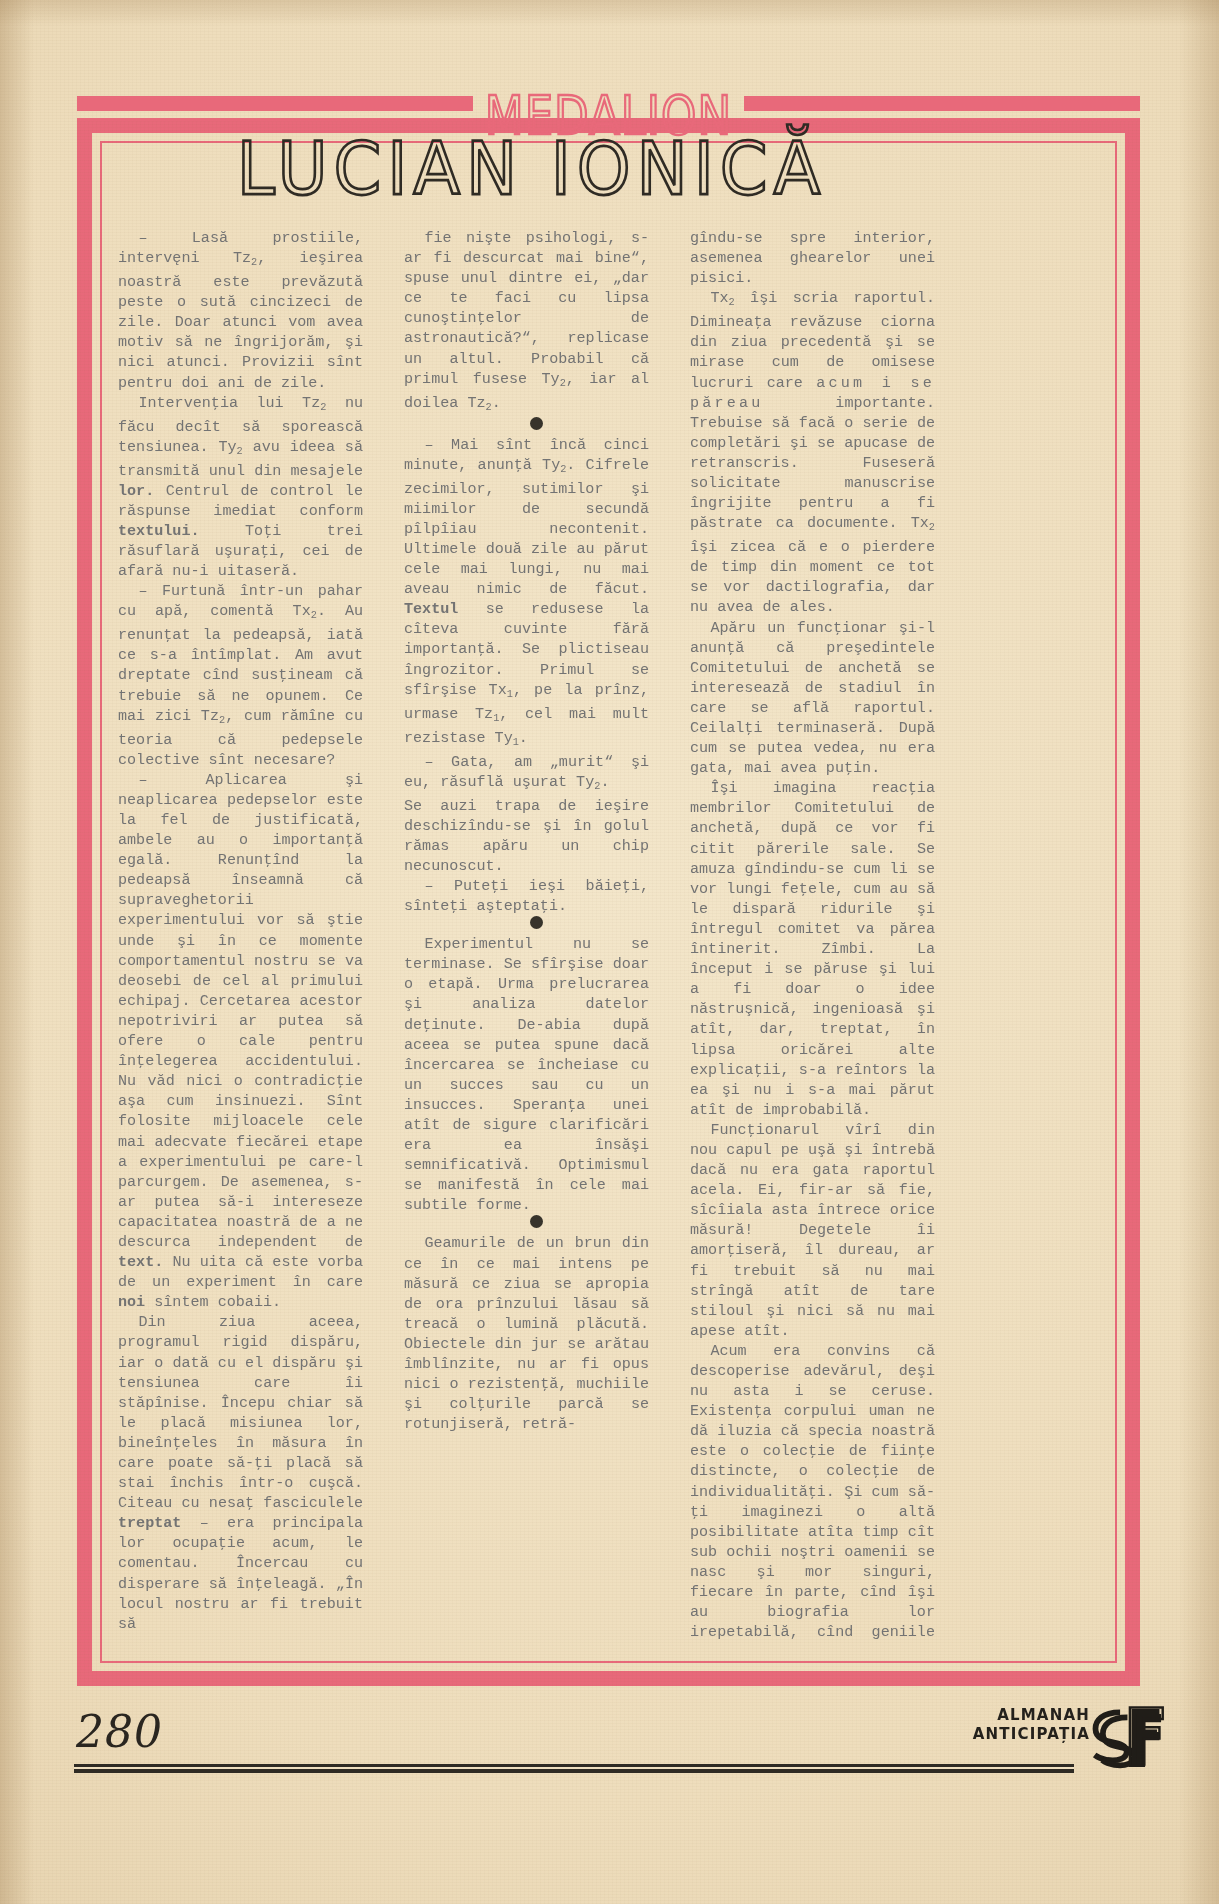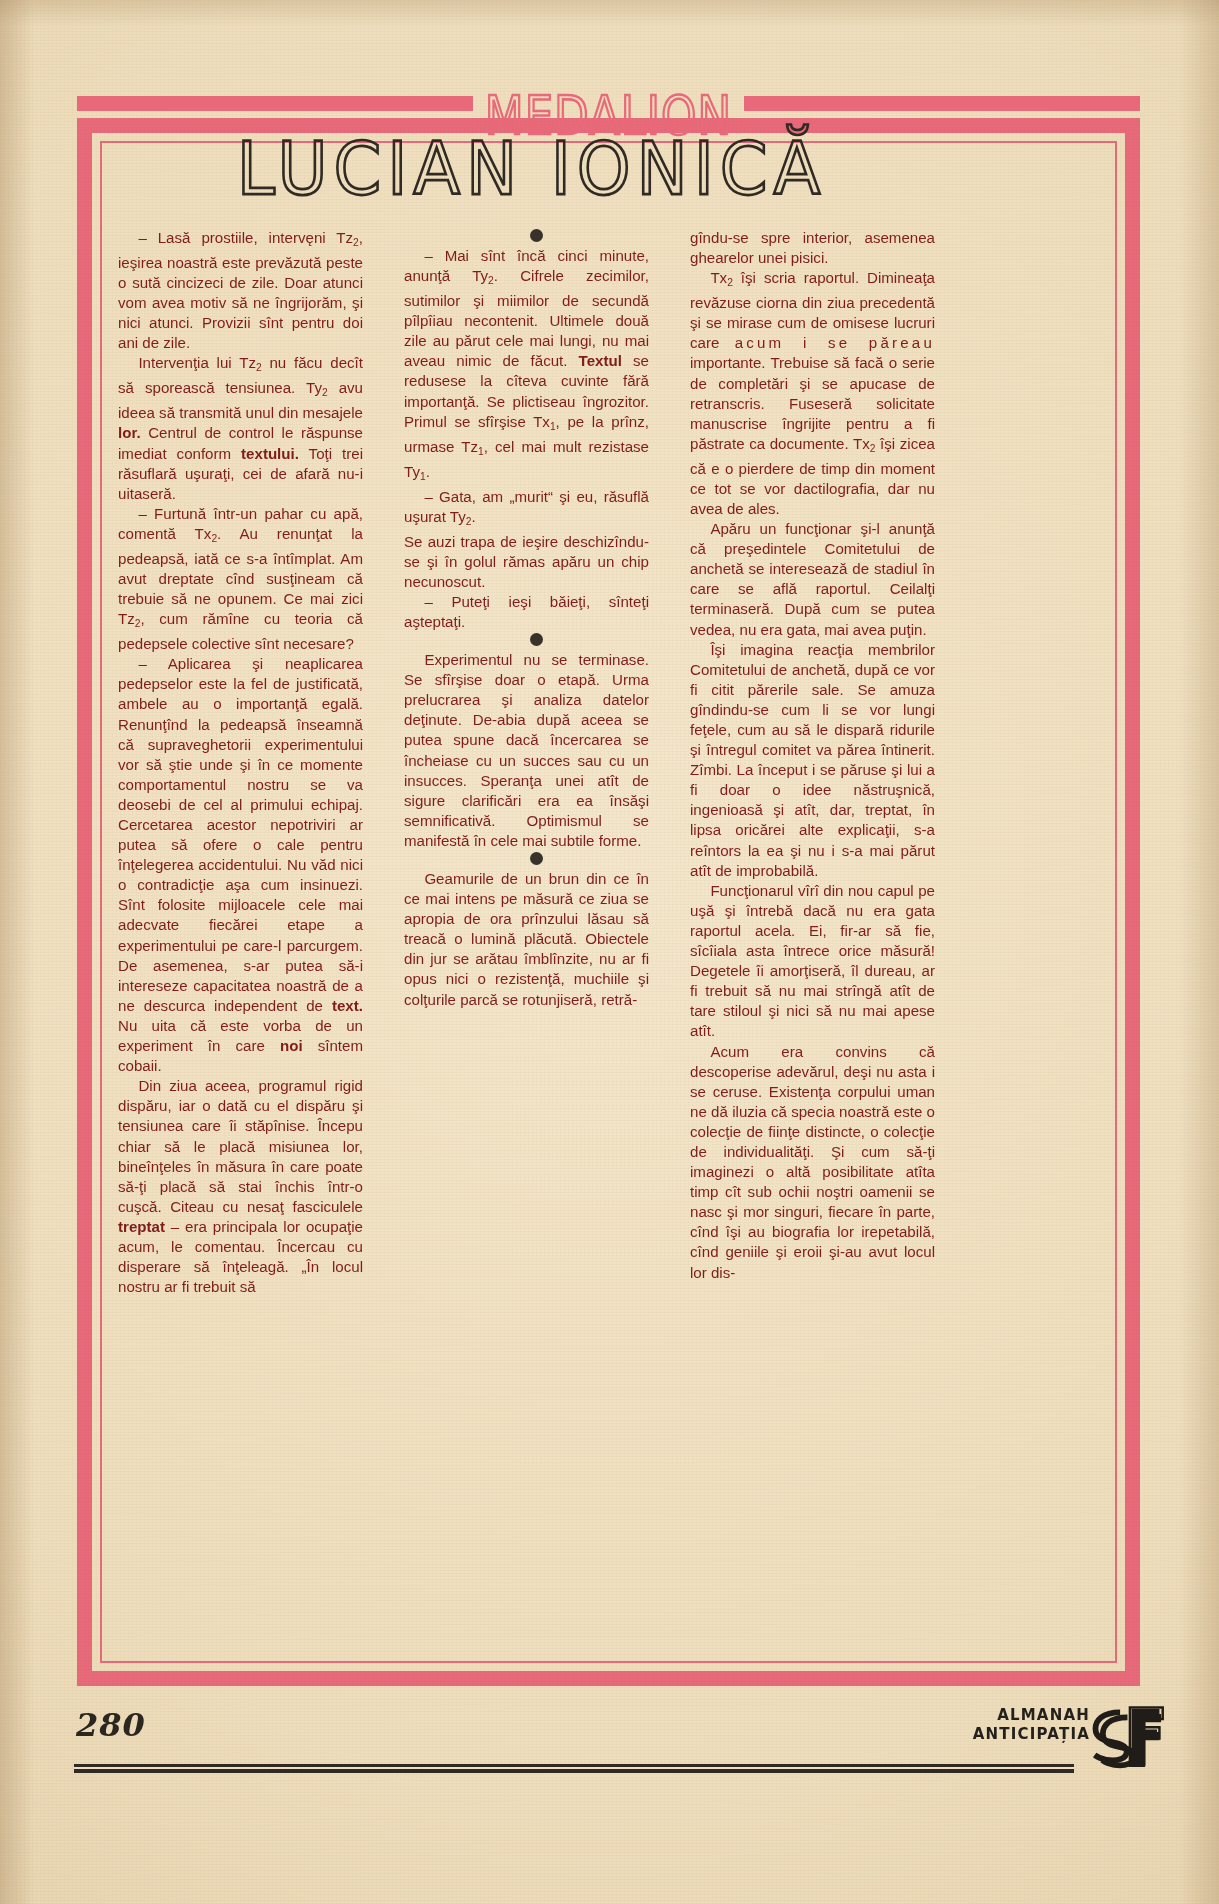--- a/index.html
+++ b/index.html
@@ -105,24 +105,24 @@
   #cols{
     position:absolute;
     left:118px; top:228px; width:988px; height:1415px;
     display:flex;
     gap:0;
     z-index:5;
   }
   .col{
     width:245px;
     margin-right:41px;
-    font-family:Liberation Sans, sans-serif;
+    font-family:Liberation Mono, monospace;
     font-size:15.1px;
     line-height:20.1px;
-    color:#7f1d1d;
+    color:#737373;
     text-align:justify;
     text-justify:inter-word;
     hyphens:none;
     overflow:hidden;
   }
   .col:last-child{margin-right:9px;}
   .col p{margin:0;text-indent:1.35em;}
   .col p.noind{text-indent:0;}
   b{font-weight:700;}
   sub{font-size:0.68em;vertical-align:-0.28em;}
@@ -139,22 +139,22 @@
   
   #footer{
     position:absolute;
     left:60px; top:1700px; width:1110px; height:130px;
     z-index:6;
   }
   #page-number{
     position:absolute;left:16px;top:6px;
     font-family:"DejaVu Serif", serif;
     font-style:italic;
-    font-weight:700;
-    font-size:32px;
+    font-weight:400;
+    font-size:44px;
     color:#2a2620;
     letter-spacing:1px;
   }
   #footer-rule{
     position:absolute;left:14px;top:64px;width:1000px;height:9px;
     background:linear-gradient(180deg,#2f2b24 0 3px,#efdfc0 3px 5px,#2f2b24 5px 9px);
   }
   #imprint{
     position:absolute;right:80px;top:6px;
     text-align:right;
@@ -191,20 +191,21 @@
 
 <div id="cols">
   <div class="col" id="col-1">
       <p>– Lasă prostiile, intervęni Tz<sub>2</sub>, ieşirea noastră este prevăzută peste o sută cincizeci de zile. Doar atunci vom avea motiv să ne îngrijorăm, şi nici atunci. Provizii sînt pentru doi ani de zile.</p>
       <p>Intervenţia lui Tz<sub>2</sub> nu făcu decît să sporească tensiunea. Ty<sub>2</sub> avu ideea să transmită unul din mesajele <b>lor.</b> Centrul de control le răspunse imediat conform <b>textului.</b> Toţi trei răsuflară uşuraţi, cei de afară nu-i uitaseră.</p>
       <p>– Furtună într-un pahar cu apă, comentă Tx<sub>2</sub>. Au renunţat la pedeapsă, iată ce s-a întîmplat. Am avut dreptate cînd susţineam că trebuie să ne opunem. Ce mai zici Tz<sub>2</sub>, cum rămîne cu teoria că pedepsele colective sînt necesare?</p>
       <p>– Aplicarea şi neaplicarea pedepselor este la fel de justificată, ambele au o importanţă egală. Renunţînd la pedeapsă înseamnă că supraveghetorii experimentului vor să ştie unde şi în ce momente comportamentul nostru se va deosebi de cel al primului echipaj. Cercetarea acestor nepotriviri ar putea să ofere o cale pentru înţelegerea accidentului. Nu văd nici o contradicţie aşa cum insinuezi. Sînt folosite mijloacele cele mai adecvate fiecărei etape a experimentului pe care-l parcurgem. De asemenea, s-ar putea să-i intereseze capacitatea noastră de a ne descurca independent de <b>text.</b> Nu uita că este vorba de un experiment în care <b>noi</b> sîntem cobaii.</p>
       <p>Din ziua aceea, programul rigid dispăru, iar o dată cu el dispăru şi tensiunea care îi stăpînise. Începu chiar să le placă misiunea lor, bineînţeles în măsura în care poate să-ţi placă să stai închis într-o cuşcă. Citeau cu nesaţ fasciculele <b>treptat</b> – era principala lor ocupaţie acum, le comentau. Încercau cu disperare să înţeleagă. „În locul nostru ar fi trebuit să</p>
     </div>
   <div class="col" id="col-2">
+      <p>fie nişte psihologi, s-ar fi descurcat mai bine“, spuse unul dintre ei, „dar ce te faci cu lipsa cunoştinţelor de astronautică?“, replicase un altul. Probabil că primul fusese Ty<sub>2</sub>, iar al doilea Tz<sub>2</sub>.</p>
       <p class="dot-sep"><span></span></p>
       <p>– Mai sînt încă cinci minute, anunţă Ty<sub>2</sub>. Cifrele zecimilor, sutimilor şi miimilor de secundă pîlpîiau necontenit. Ultimele două zile au părut cele mai lungi, nu mai aveau nimic de făcut. <b>Textul</b> se redusese la cîteva cuvinte fără importanţă. Se plictiseau îngrozitor. Primul se sfîrşise Tx<sub>1</sub>, pe la prînz, urmase Tz<sub>1</sub>, cel mai mult rezistase Ty<sub>1</sub>.</p>
       <p>– Gata, am „murit“ şi eu, răsuflă uşurat Ty<sub>2</sub>.</p>
       <p class="noind">Se auzi trapa de ieşire deschizîndu-se şi în golul rămas apăru un chip necunoscut.</p>
       <p>– Puteţi ieşi băieţi, sînteţi aşteptaţi.</p>
       <p class="dot-sep"><span></span></p>
       <p>Experimentul nu se terminase. Se sfîrşise doar o etapă. Urma prelucrarea şi analiza datelor deţinute. De-abia după aceea se putea spune dacă încercarea se încheiase cu un succes sau cu un insucces. Speranţa unei atît de sigure clarificări era ea însăşi semnificativă. Optimismul se manifestă în cele mai subtile forme.</p>
       <p class="dot-sep"><span></span></p>
       <p>Geamurile de un brun din ce în ce mai intens pe măsură ce ziua se apropia de ora prînzului lăsau să treacă o lumină plăcută. Obiectele din jur se arătau îmblînzite, nu ar fi opus nici o rezistenţă, muchiile şi colţurile parcă se rotunjiseră, retră-</p>
     </div>

